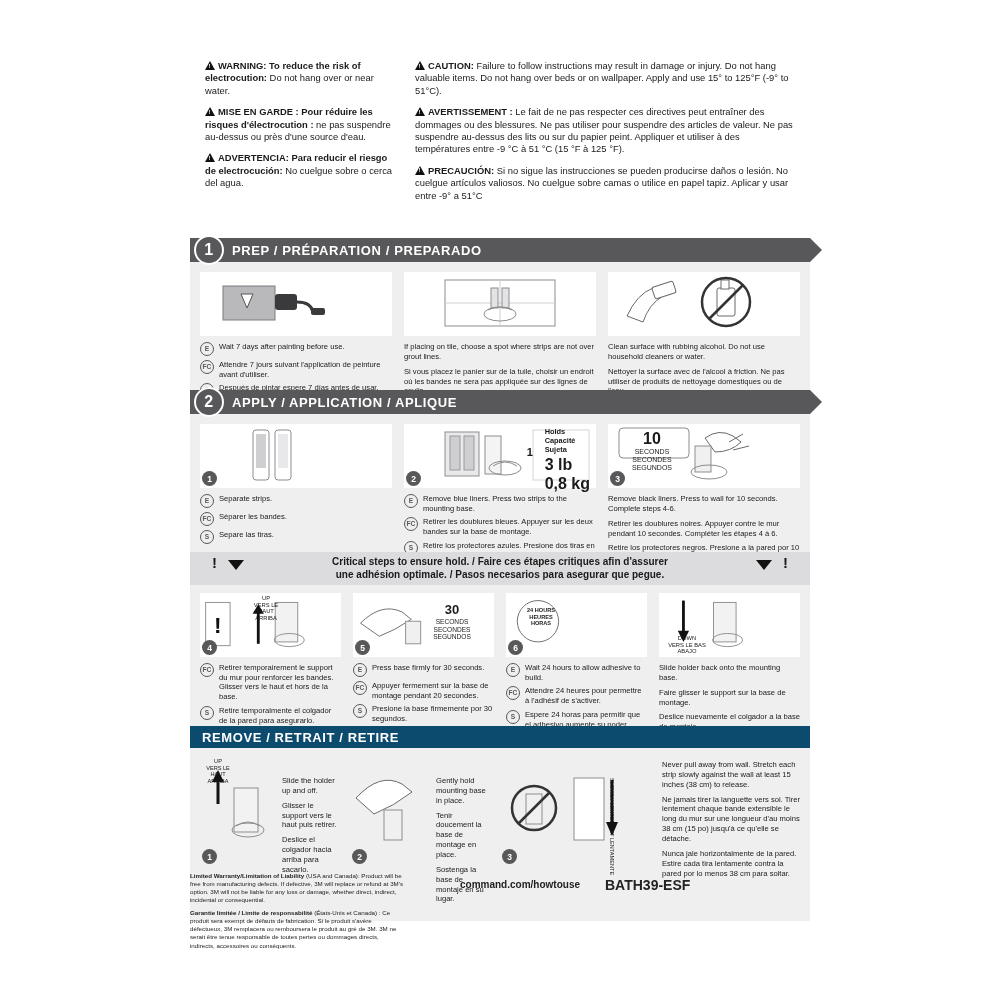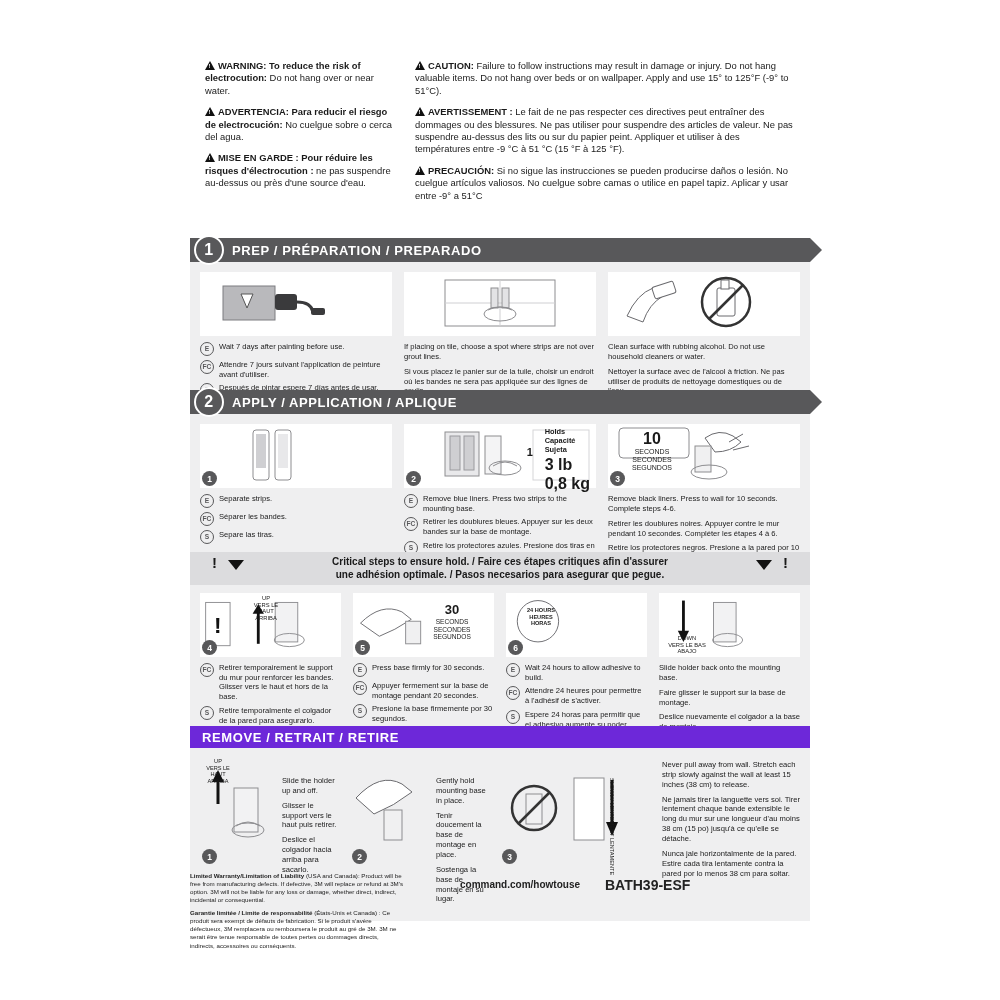--- a/index.html
+++ b/index.html
@@ -175,21 +175,21 @@
     border-left: 8px solid transparent;
     border-right: 8px solid transparent;
     border-top: 10px solid #111;
   }
   .critical .arrow.l { left: 38px; }
   .critical .arrow.r { right: 38px; }
 
   
   .removebar {
     height: 22px;
-    background: #6d28d9;
+    background: #0c4a6e;
     color: #fff;
     font-size: 13px;
     font-weight: bold;
     letter-spacing: .6px;
     display: flex;
     align-items: center;
     padding-left: 12px;
     box-sizing: border-box;
   }
 
@@ -246,24 +246,24 @@
 <body>
 
 <div class="sheet">
 
   <div class="warn-area">
     <div class="warn-col-left">
       <div class="warn-block">
         <span class="tri"></span><span class="lead">WARNING: To reduce the risk of electrocution:</span><span> Do not hang over or near water.</span>
       </div>
       <div class="warn-block">
+        <span class="tri"></span><span class="lead">MISE EN GARDE : Pour réduire les risques d'électrocution :</span><span> ne pas suspendre au-dessus ou près d'une source d'eau.</span>
+      </div>
+      <div class="warn-block">
         <span class="tri"></span><span class="lead">ADVERTENCIA: Para reducir el riesgo de electrocución:</span><span> No cuelgue sobre o cerca del agua.</span>
-      </div>
-      <div class="warn-block">
-        <span class="tri"></span><span class="lead">MISE EN GARDE : Pour réduire les risques d'électrocution :</span><span> ne pas suspendre au-dessus ou près d'une source d'eau.</span>
       </div>
     </div>
     <div class="warn-col-right">
       <div class="warn-block">
         <span class="tri"></span><span class="lead">CAUTION:</span><span> Failure to follow instructions may result in damage or injury. Do not hang valuable items. Do not hang over beds or on wallpaper. Apply and use 15° to 125°F (-9° to 51°C).</span>
       </div>
       <div class="warn-block">
         <span class="tri"></span><span class="lead">AVERTISSEMENT :</span><span> Le fait de ne pas respecter ces directives peut entraîner des dommages ou des blessures. Ne pas utiliser pour suspendre des articles de valeur. Ne pas suspendre au-dessus des lits ou sur du papier peint. Appliquer et utiliser à des températures entre -9 °C à 51 °C (15 °F à 125 °F).</span>
       </div>
       <div class="warn-block">

